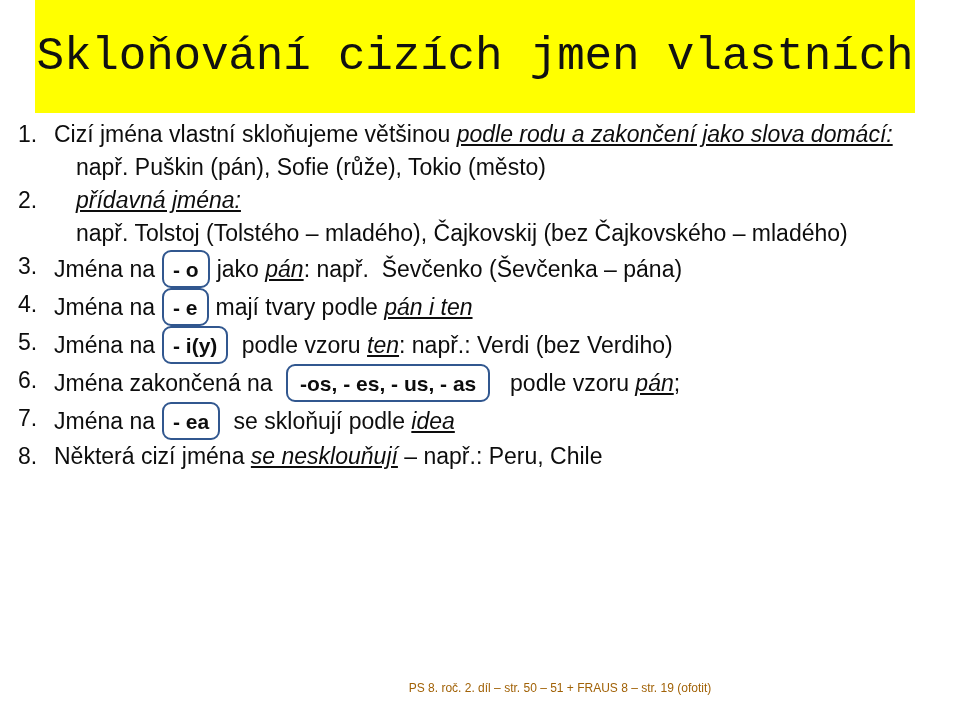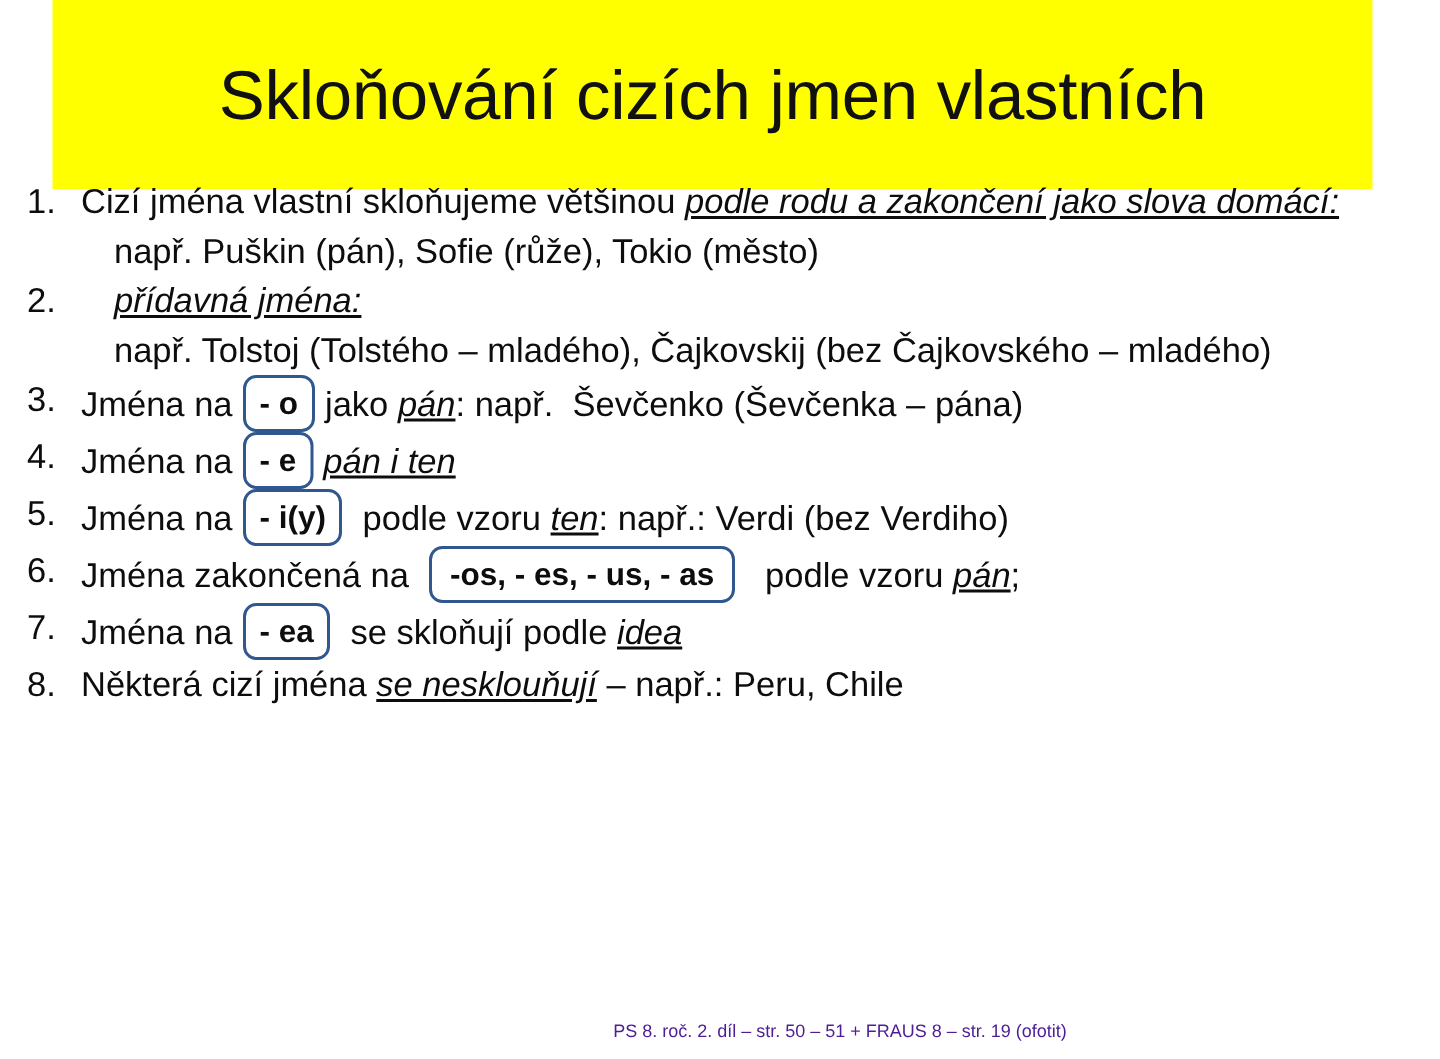--- a/index.html
+++ b/index.html
@@ -16,26 +16,27 @@
     overflow: hidden;
     position: relative;
   }
 
   
   .title-banner {
     position: absolute;
     left: 35px;
     top: 0;
     width: 880px;
-    height: 126px;
+    height: 113px;
     background: #ffff00;
     display: flex;
     align-items: center;
     justify-content: center;
     box-sizing: border-box;
+    font-family: Liberation Mono, monospace;
   }
   .title-text {
     font-size: 46px;
     font-weight: 400;
     line-height: 1;
     color: #111111;
     letter-spacing: -0.2px;
     white-space: nowrap;
   }
 
@@ -109,21 +110,21 @@
     position: absolute;
     left: 0;
     bottom: 10px;
     width: 960px;
     text-align: center;
     padding-right: 20px;
     box-sizing: border-box;
   }
   .footer-text {
     font-size: 12px;
-    color: #4c1d95;
+    color: #a16207;
     line-height: 16px;
     display: inline-block;
     padding-left: 180px;
   }
 </style>
 </head>
 <body>
 
 <div class="title-banner">
   <div class="title-text">Skloňování cizích jmen vlastních</div>
@@ -155,20 +156,21 @@
           <span>: např.  Ševčenko (Ševčenka – pána)</span>
         </div>
       </div>
     </div>
     <div class="item">
       <div class="item-num">4.</div>
       <div class="item-body">
         <div class="line with-box">
           <span>Jména na</span>
           <span class="token-box">- e</span>
+          <span>mají tvary podle </span>
           <span class="u">pán i ten</span>
         </div>
       </div>
     </div>
     <div class="item">
       <div class="item-num">5.</div>
       <div class="item-body">
         <div class="line with-box">
           <span>Jména na</span>
           <span class="token-box">- i(y)</span>

